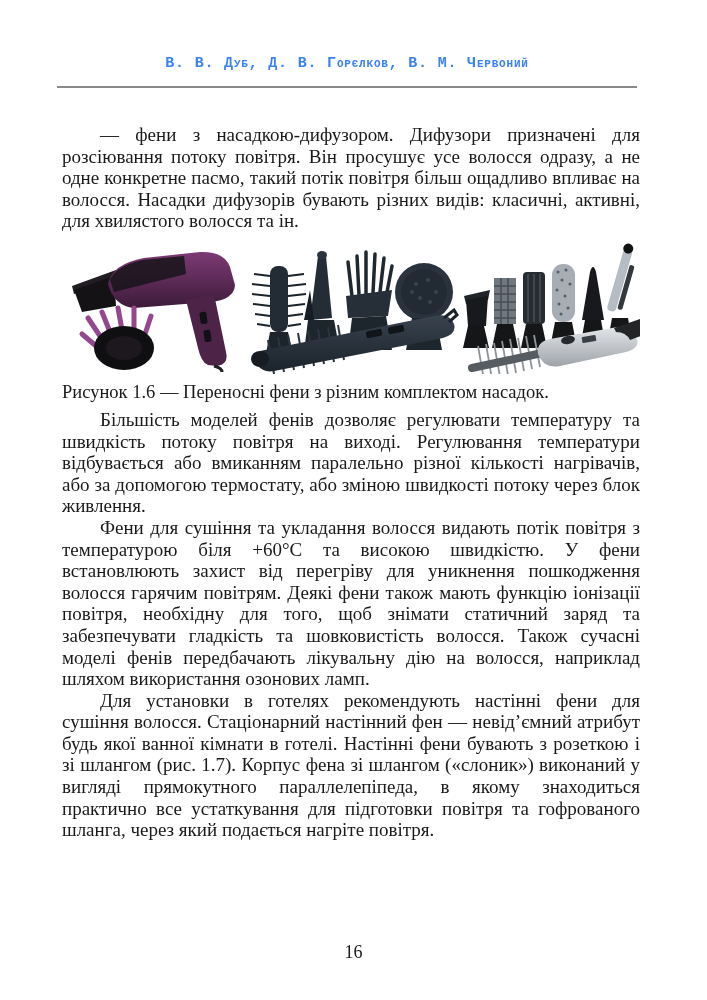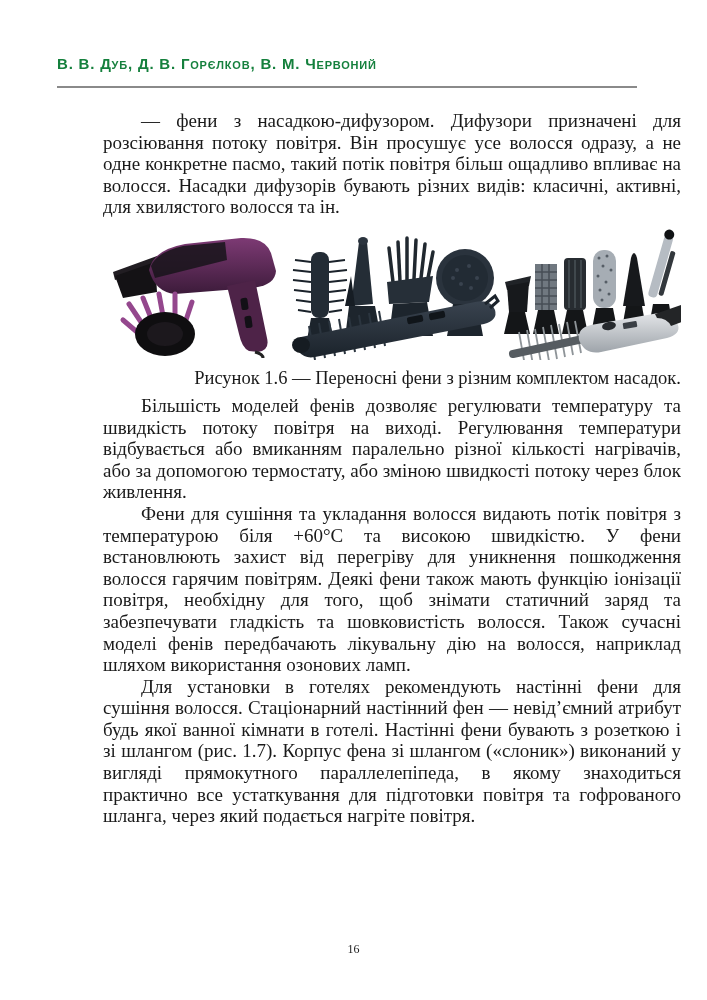--- a/index.html
+++ b/index.html
@@ -2,41 +2,41 @@
 <html lang="uk"><head>
 <meta charset="utf-8">
 <style>
   html,body { margin:0; padding:0; background:#ffffff; }
   .page {
     position:relative; width:707px; height:1000px; background:#ffffff;
     overflow:hidden; font-family:"Liberation Serif", serif; color:#1a1a1a;
   }
   .running-header {
     position:absolute; top:55px; left:57px; width:580px;
-    text-align:left; font-family:Liberation Sans, sans-serif;
+    text-align:center; font-family:Liberation Mono, monospace;
     font-weight:bold; font-size:15px; letter-spacing:0.8px;
-    font-variant:small-caps; color:#15803d; white-space:nowrap;
+    font-variant:small-caps; color:#3b82f6; white-space:nowrap;
   }
   .header-rule {
     position:absolute; top:86px; left:57px; width:580px; height:2px;
     background:#8a8a8a; border:none; margin:0;
   }
-  .content { position:absolute; top:110px; left:62px; width:578px;margin-left:41px; }
+  .content { position:absolute; top:124px; left:62px; width:578px; }
   .content p {
     margin:0; text-align:justify; text-indent:38px;
     font-size:19px; line-height:21.6px;
   }
   figure { margin:8px 0 6px 0; padding:0; }
   .figure-images { width:578px; height:134px; }
   .figure-caption {
-    text-align:right; font-size:18.5px; line-height:22px; margin-top:7px;
+    text-align:left; font-size:18.5px; line-height:22px; margin-top:7px;
   }
   .page-number {
     position:absolute; top:942px; left:0; width:707px;
-    text-align:center; font-size:12px;
+    text-align:center; font-size:18px;
   }
 </style>
 </head>
 <body>
 
 <div class="page">
 
   <div class="running-header">
     <span>В. В. Дуб, Д. В. Горєлков, В. М. Червоний</span>
   </div>

